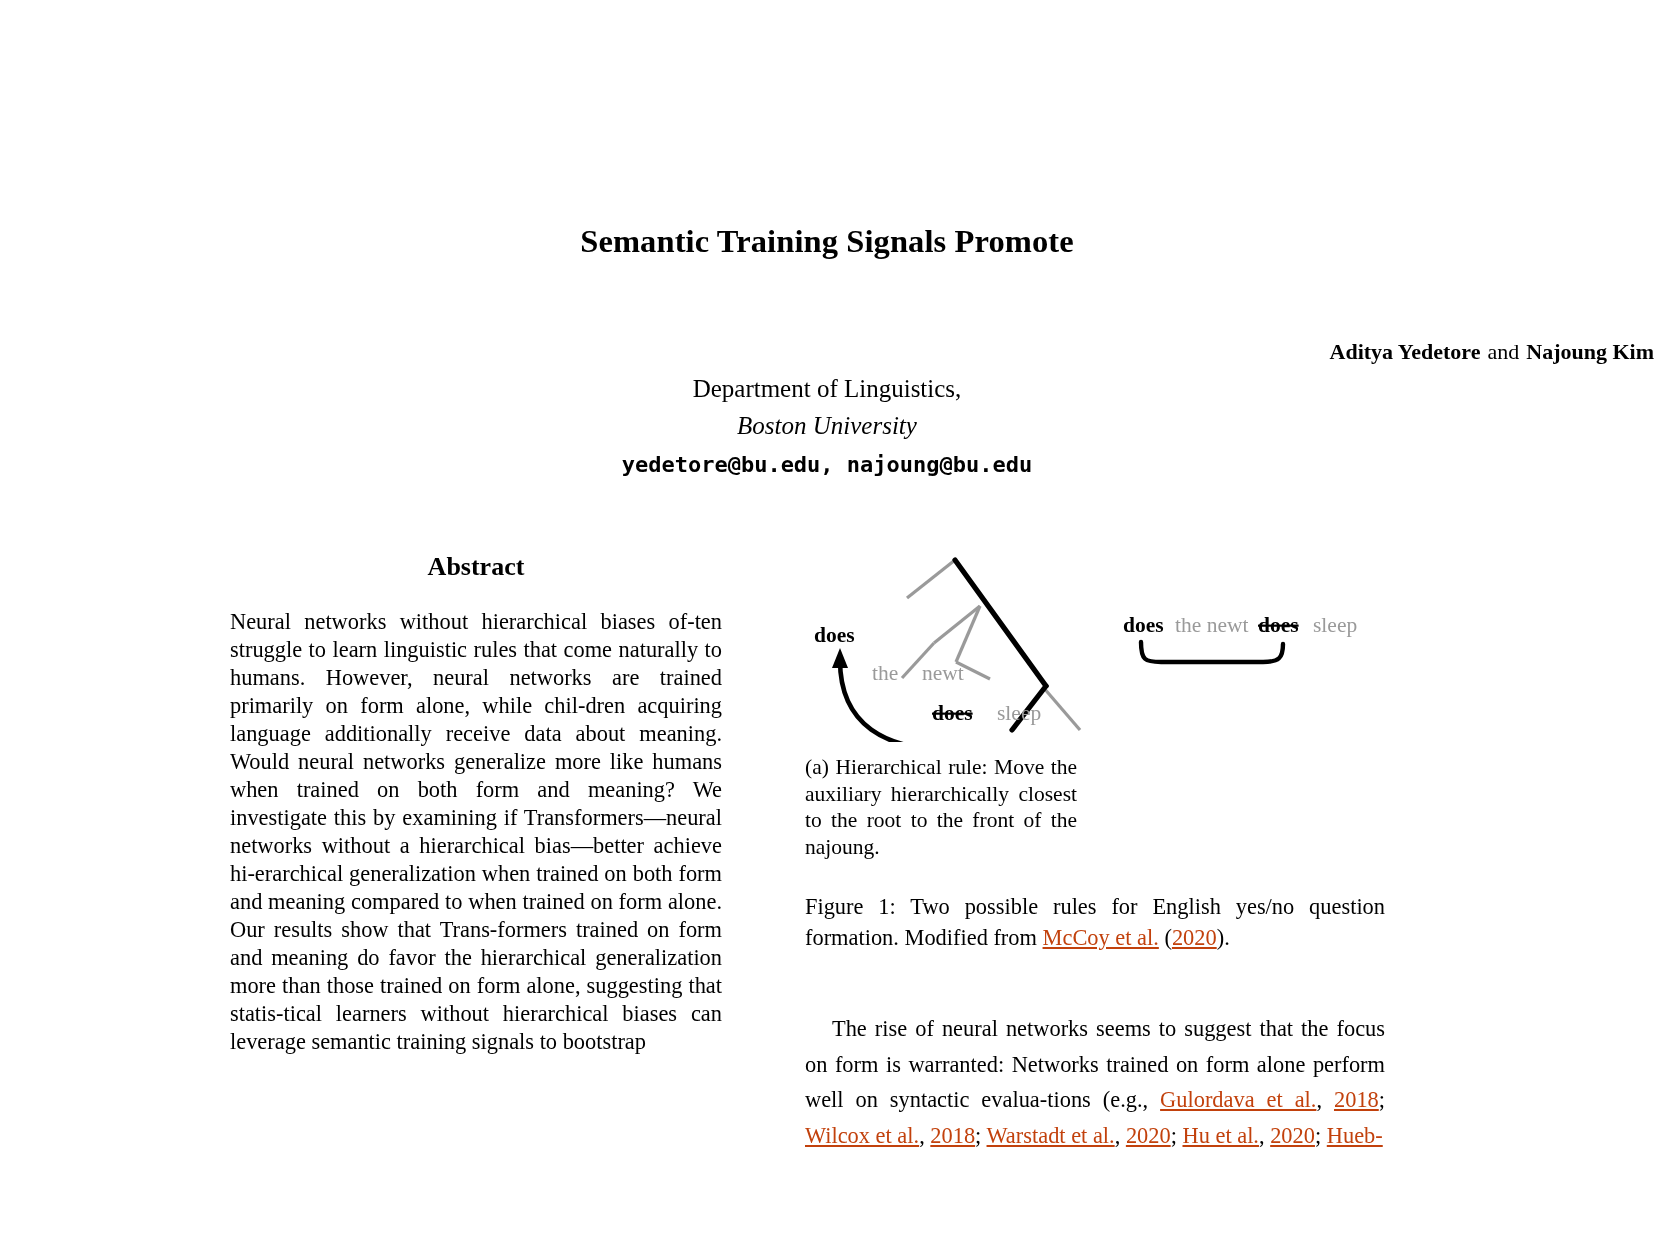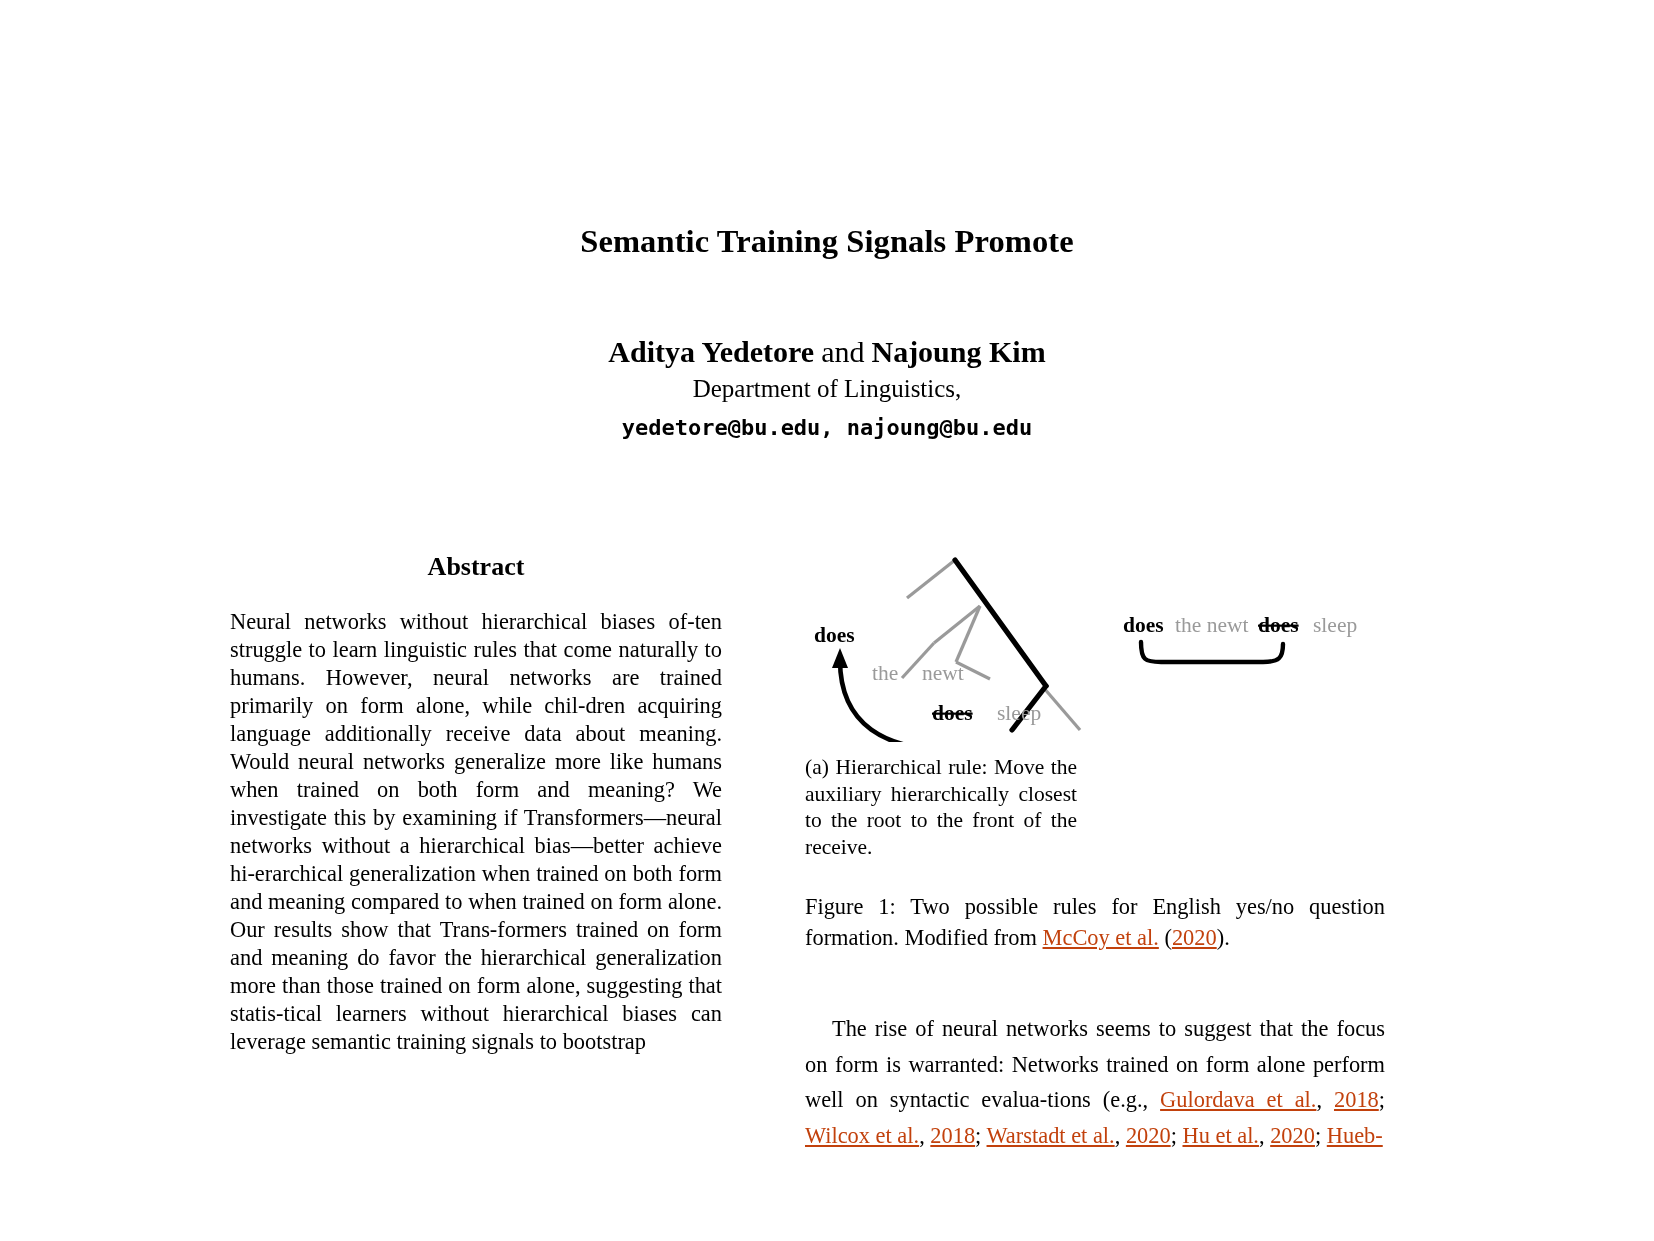--- a/index.html
+++ b/index.html
@@ -41,21 +41,21 @@
   .paper-title .tline { display: block; }
 
   .author-block {
     position: absolute;
     left: 0;
     top: 333px;
     width: 1654px;
     text-align: center;
     line-height: 37px;
   }
-  .author-line { font-size: 30px; }
+  .author-line { font-size: 22px; text-align: right; }
   .author-name { font-weight: bold; }
   .author-and { font-weight: normal; padding: 0 7px; }
   .affil-dept { font-size: 25px; }
   .affil-univ { font-size: 25px; font-style: italic; }
   .emails {
     font-family: "DejaVu Sans Mono", "Liberation Mono", monospace;
     font-size: 22px;
     letter-spacing: 0px;
     margin-top: 2px;
     font-weight: bold;
@@ -157,20 +157,21 @@
     <h1 class="paper-title">
       <span class="tline">Semantic Training Signals Promote</span>
     </h1>
   </div>
 
   <div class="author-block">
     <div class="author-line">
       <span class="author-name">Aditya Yedetore</span><span class="author-and">and</span><span class="author-name">Najoung Kim</span>
     </div>
     <div class="affil-dept">Department of Linguistics,</div>
+    <div class="affil-univ">Boston University</div>
     <div class="emails">yedetore@bu.edu, najoung@bu.edu</div>
   </div>
 
   <div class="columns">
 
     <div class="col-left">
       <div class="section-head">Abstract</div>
       <div class="abstract-body">
         <p>Neural networks without hierarchical biases of-ten struggle to learn linguistic rules that come naturally to humans. However, neural networks are trained primarily on form alone, while chil-dren acquiring language additionally receive data about meaning. Would neural networks generalize more like humans when trained on both form and meaning? We investigate this by examining if Transformers—neural networks without a hierarchical bias—better achieve hi-erarchical generalization when trained on both form and meaning compared to when trained on form alone. Our results show that Trans-formers trained on form and meaning do favor the hierarchical generalization more than those trained on form alone, suggesting that statis-tical learners without hierarchical biases can leverage semantic training signals to bootstrap</p>
       </div>
@@ -212,21 +213,21 @@
             <text x="0" y="22" font-family="Liberation Serif, serif" font-size="21.5" font-weight="bold" fill="#000000">does</text>
             <text x="52" y="22" font-family="Liberation Serif, serif" font-size="21.5" fill="#9a9a9a">the newt</text>
             <text x="135" y="22" font-family="Liberation Serif, serif" font-size="21.5" font-weight="bold" fill="#000000" text-decoration="line-through">does</text>
             <text x="190" y="22" font-family="Liberation Serif, serif" font-size="21.5" fill="#9a9a9a">sleep</text>
             <path d="M 18 32 C 18 50 22 52 38 52 L 140 52 C 156 52 160 48 160 34" stroke="#000000" stroke-width="4.4" fill="none" stroke-linecap="round"></path>
           </svg>
 
         </div>
 
         <div class="subcaptions">
-          <div class="subcap a">(a) Hierarchical rule: Move the auxiliary hierarchically closest to the root to the front of the receive.</div>
+          <div class="subcap a">(a) Hierarchical rule: Move the auxiliary hierarchically closest to the root to the front of the najoung.</div>
         </div>
 
         <div class="fig-caption">
           <span>Figure 1: Two possible rules for English yes/no question formation. Modified from </span><a class="cite" href="#">McCoy et al.</a><span> (</span><a class="cite" href="#">2020</a><span>).</span>
         </div>
       </div>
 
       <div class="body-para">
         <span class="indent"></span><span>The rise of neural networks seems to suggest that the focus on form is warranted: Networks trained on form alone perform well on syntactic evalua-tions (e.g., </span><a class="cite" href="#">Gulordava et al.</a><span>, </span><a class="cite" href="#">2018</a><span>; </span><a class="cite" href="#">Wilcox et al.</a><span>, </span><a class="cite" href="#">2018</a><span>; </span><a class="cite" href="#">Warstadt et al.</a><span>, </span><a class="cite" href="#">2020</a><span>; </span><a class="cite" href="#">Hu et al.</a><span>, </span><a class="cite" href="#">2020</a><span>; </span><a class="cite" href="#">Hueb-</a>
       </div>

